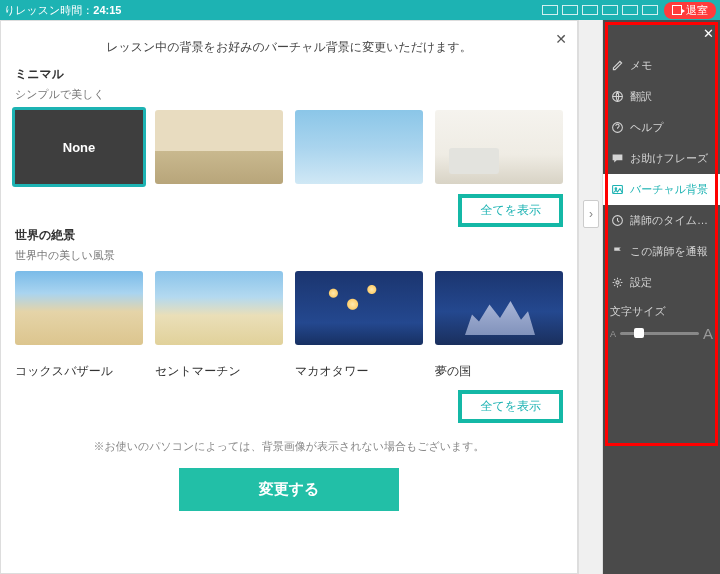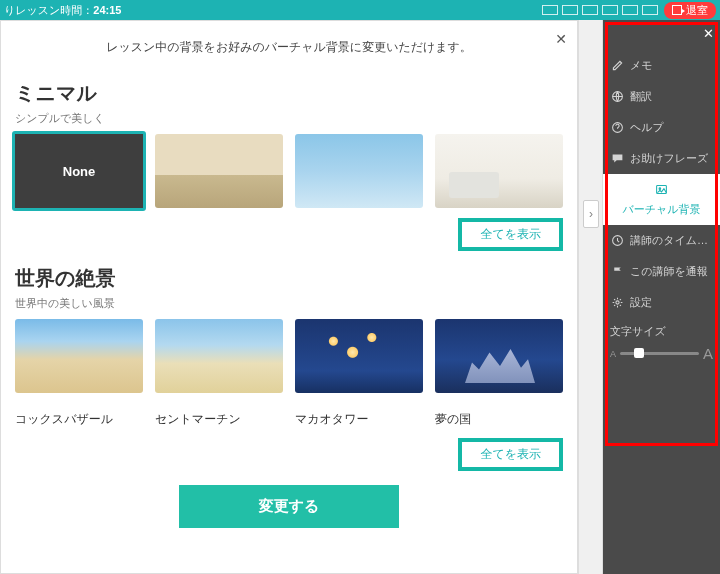--- a/index.html
+++ b/index.html
@@ -14,21 +14,21 @@
 .topbar .winicons .wicon { width:16px; height:10px; border:1px solid rgba(255,255,255,0.8); display:inline-block; }
 .topbar .exit { background:#ff3b3b; color:#fff; padding:1px 8px; margin-left:6px; border-radius:8px; display:flex; align-items:center; gap:4px; }
 .exit .door-icon { display:inline-block; width:10px; height:10px; border:1px solid #fff; position:relative; }
 .exit .door-icon:after { content:""; position:absolute; right:-4px; top:3px; width:0; height:0; border-top:2px solid transparent; border-bottom:2px solid transparent; border-left:3px solid #fff; }
 
 
 .modal { position:absolute; top:20px; left:0; width:578px; height:554px; background:#fff; border:1px solid #ddd; }
 .modal .close-x { position:absolute; top:10px; right:10px; color:#555; cursor:pointer; font-size:14px; }
 .modal-header { text-align:center; font-size:12px; color:#444; padding:18px 0 10px; }
 .category { padding:0 14px; }
-.cat-title { font-size:20px; font-weight:bold; color:#333; margin-top:14px; }
+.cat-title { font-size:12px; font-weight:bold; color:#333; }
 .cat-sub { font-size:11px; color:#777; margin-top:4px; margin-bottom:8px; }
 .grid { display:flex; gap:12px; }
 .card { width:128px; }
 .thumb { width:128px; height:74px; border-radius:3px; overflow:hidden; position:relative; }
 .thumb.sel { border:3px solid #1db3b3; box-sizing:content-box; margin:-3px; }
 .thumb .label-center { position:absolute; inset:0; display:flex; align-items:center; justify-content:center; color:#fff; font-size:13px; font-weight:bold; background:#3e3e3e; }
 .caption { font-size:12px; color:#333; font-weight:normal; margin-top:18px; }
 
 
 .classroom { background:linear-gradient(#e8dcc0 0%,#e8dcc0 55%,#c9b98f 55%,#b8a57a 100%); }
@@ -49,21 +49,21 @@
 
 .scroll-strip { position:absolute; top:20px; left:578px; width:25px; height:554px; background:#f0f0f0; border-left:1px solid #ddd; border-right:1px solid #ddd; }
 .scroll-strip .chev { position:absolute; left:4px; top:180px; width:16px; height:28px; background:#fff; border:1px solid #ccc; display:flex; align-items:center; justify-content:center; color:#888; font-size:12px; border-radius:2px; }
 
 
 .sidepanel { position:absolute; top:20px; right:0; width:117px; height:554px; background:#4a4a4a; color:#d4d4d4; font-size:11px; }
 .red-highlight { position:absolute; top:22px; right:2px; width:113px; height:424px; border:3px solid #ff0000; pointer-events:none; }
 .sp-close { position:absolute; top:6px; right:6px; color:#fff; cursor:pointer; font-size:13px; }
 .sp-list { padding-top:30px; }
 .sp-item { display:flex; align-items:center; gap:6px; padding:8px 7px; cursor:pointer; }
-.sp-item.active { background:#fff; color:#1db3b3;flex-direction:column; }
+.sp-item.active { background:#fff; color:#1db3b3; }
 .sp-icon { width:14px; height:14px; display:inline-flex; align-items:center; justify-content:center; flex-shrink:0; }
 .sp-icon svg { width:13px; height:13px; }
 .sp-label { white-space:nowrap; overflow:hidden; text-overflow:ellipsis; }
 
 .fs-section { padding:6px 7px; }
 .fs-label { font-size:11px; margin-bottom:6px; }
 .fs-slider { display:flex; align-items:center; gap:4px; }
 .fs-slider .small-a { font-size:9px; color:#999; }
 .fs-slider .big-a { font-size:15px; color:#999; }
 .track { flex:1; height:3px; background:#888; position:relative; border-radius:2px; }
@@ -139,20 +139,21 @@
         <div class="card">
           <div class="thumb castle"></div>
           <div class="caption">夢の国</div>
         </div>
       </div>
     </div>
     <div class="btn-row">
       <button class="btn-outline">全てを表示</button>
     </div>
 
+    <div class="disclaimer">※お使いのパソコンによっては、背景画像が表示されない場合もございます。</div>
     <button class="btn-primary">変更する</button>
   </div>
 
   <div class="scroll-strip">
     <div class="chev">›</div>
   </div>
 
   <div class="sidepanel">
     <span class="sp-close">✕</span>
     <div class="sp-list">

